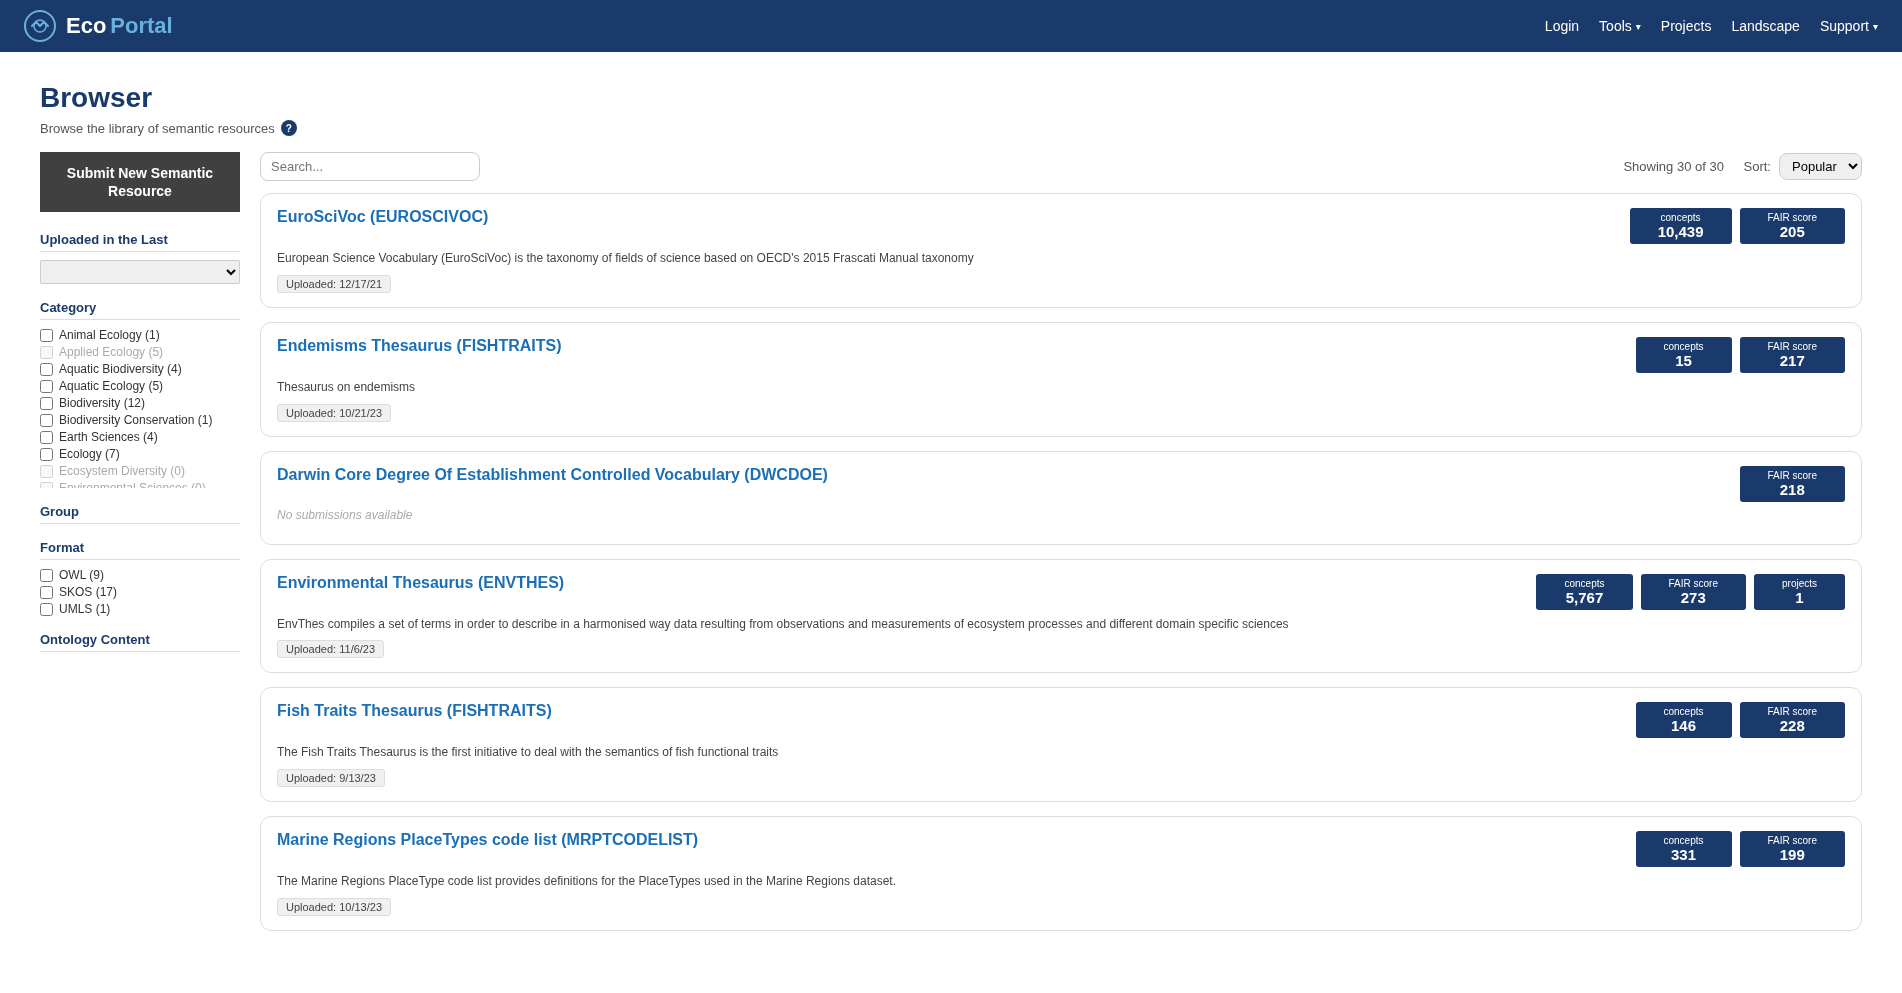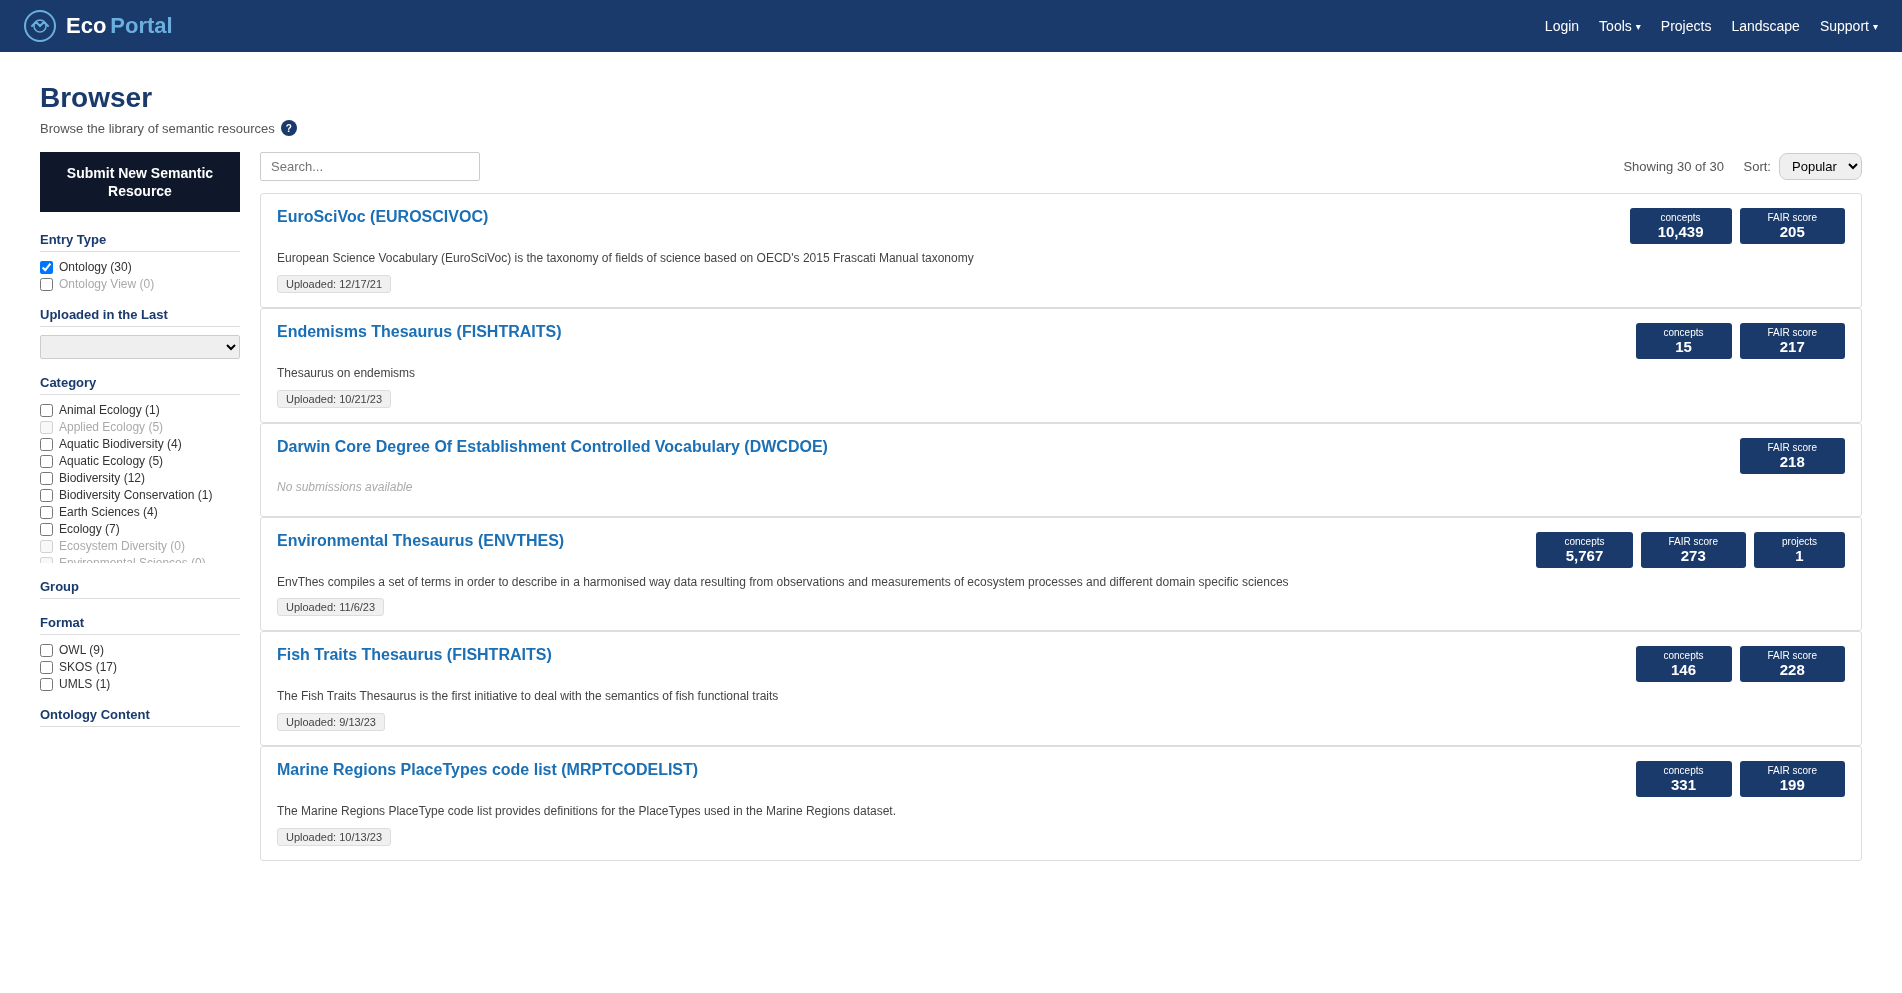--- a/index.html
+++ b/index.html
@@ -85,21 +85,21 @@
       display: flex;
       gap: 20px;
     }
 
     
     .sidebar {
       width: 200px;
       flex-shrink: 0;
     }
     .submit-btn {
-      background: #0f172a;
+      background: #404040;
       color: #fff;
       border: none;
       padding: 12px 16px;
       width: 100%;
       font-size: 14px;
       font-weight: bold;
       cursor: pointer;
       text-align: center;
       margin-bottom: 20px;
       line-height: 1.3;
@@ -157,43 +157,43 @@
       display: flex;
       align-items: center;
       justify-content: space-between;
       margin-bottom: 12px;
     }
     .search-input {
       border: 1px solid #ccc;
       padding: 6px 10px;
       font-size: 13px;
       width: 220px;
-      border-radius: 2px;
+      border-radius: 8px;
     }
     .sort-area {
       display: flex;
       align-items: center;
       gap: 8px;
       font-size: 13px;
       color: #555;
     }
     .sort-select {
       border: 1px solid #ccc;
       padding: 4px 8px;
       font-size: 13px;
       border-radius: 8px;
       cursor: pointer;
     }
 
     
     .resource-card {
       border: 1px solid #ddd;
-      border-radius: 3px;
+      border-radius: 11px;
       padding: 14px 16px;
-      margin-bottom: 0;
+      margin-bottom: 14px;
       background: #fff;
     }
     .resource-card-header {
       display: flex;
       align-items: flex-start;
       justify-content: space-between;
       margin-bottom: 6px;
     }
     .resource-title {
       font-size: 16px;
@@ -275,31 +275,20 @@
     <span>Browse the library of semantic resources</span>
     <span class="help-icon">?</span>
   </div>
 
   <div class="browser-layout">
 
     <div class="sidebar">
       <button class="submit-btn">Submit New Semantic Resource</button>
 
       
-      <div class="filter-section">
-        <div class="filter-section-title">Entry Type</div>
-        <div class="filter-item">
-          <input type="checkbox" id="chk-ontology" checked="" style="">
-          <label for="chk-ontology">Ontology (30)</label>
-        </div>
-        <div class="filter-item">
-          <input type="checkbox" id="chk-ontview" style="">
-          <label for="chk-ontview" class="disabled">Ontology View (0)</label>
-        </div>
-      </div>
 
       
       <div class="filter-section">
         <div class="filter-section-title">Uploaded in the Last</div>
         <select class="filter-dropdown">
           <option value=""></option>
           <option value="week">Week</option>
           <option value="month">Month</option>
           <option value="year">Year</option>
         </select>

